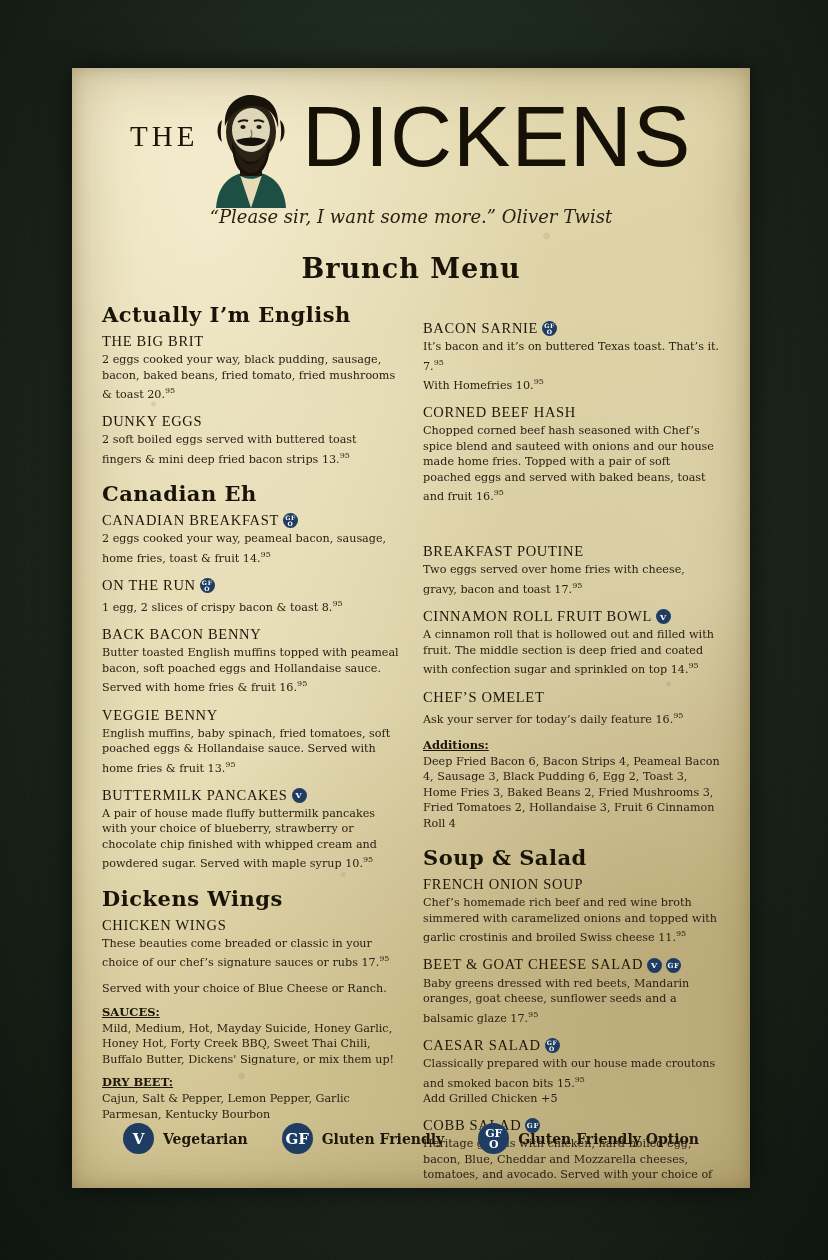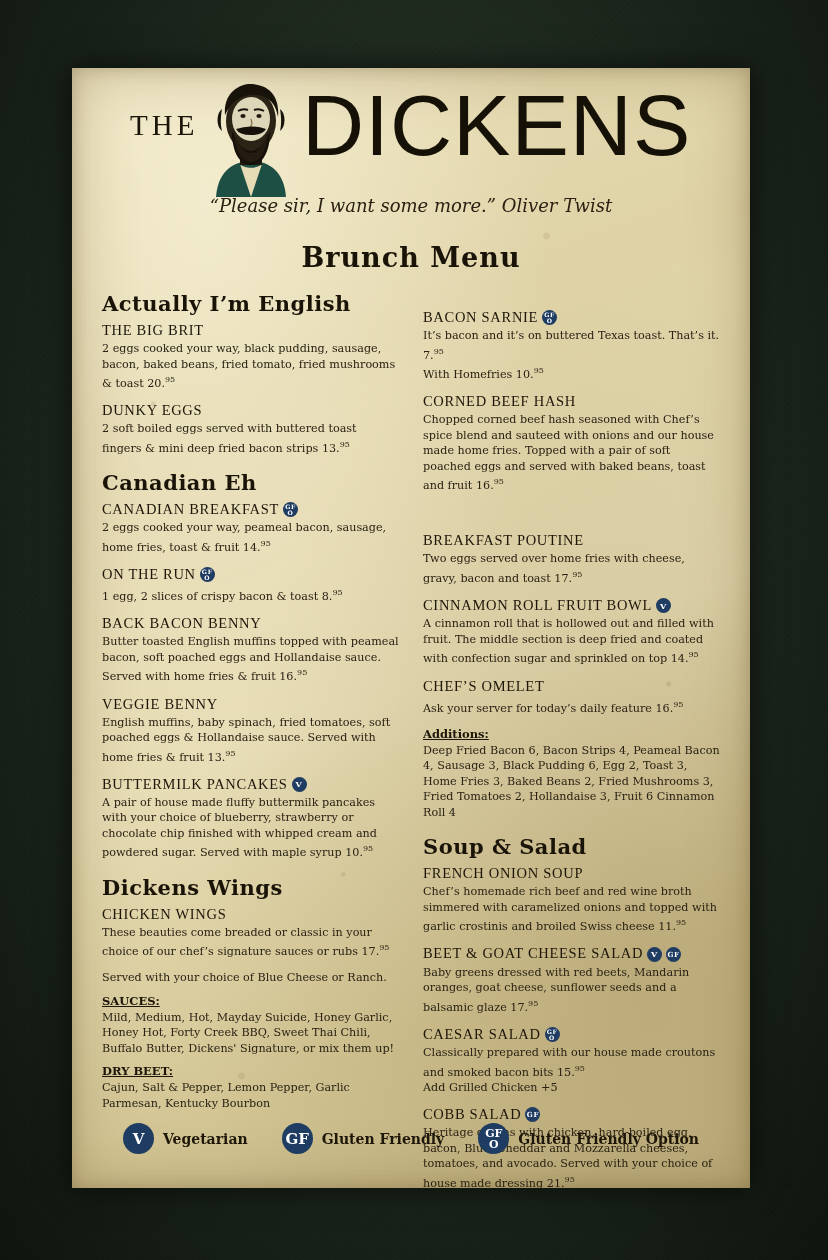--- a/index.html
+++ b/index.html
@@ -60,21 +60,21 @@
     content: "";
     position: absolute;
     inset: 0;
     pointer-events: none;
     box-shadow: inset 0 0 60px rgba(110,85,40,0.35), inset 0 0 16px rgba(80,60,25,0.25);
   }
 
   .inner {
     position: relative;
     z-index: 2;
-    padding: 1px 30px;
+    padding: 12px 30px;
     height: 100%;
     box-sizing: border-box;
   }
 
   
   .masthead {
     position: relative;
     height: 118px;
   }
   .the-word {

